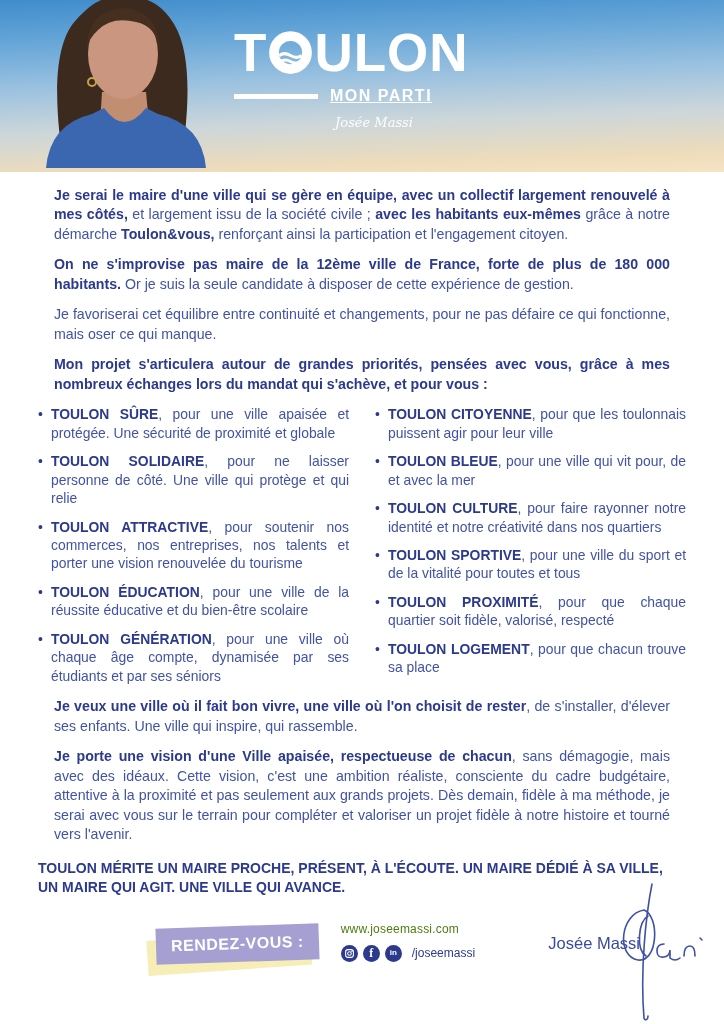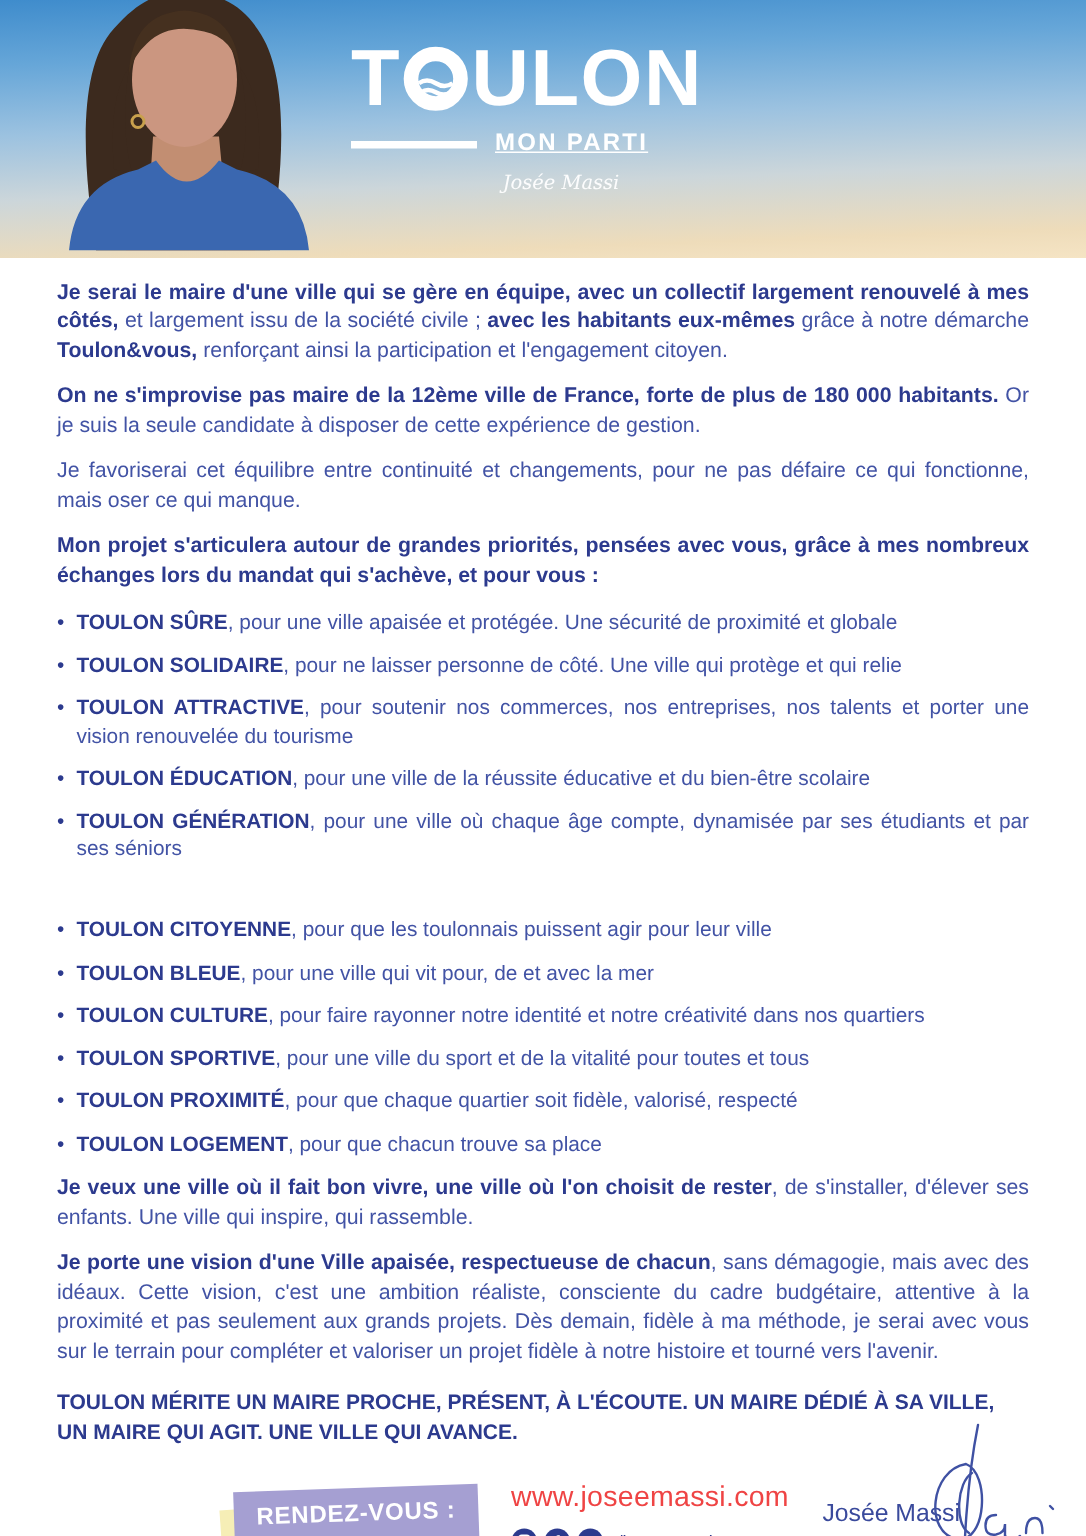--- a/index.html
+++ b/index.html
@@ -19,36 +19,36 @@
   .logo-title { display:flex; align-items:center; font-size:53px; font-weight:700; letter-spacing:1px; line-height:1; }
   .logo-title > span { display:block; }
   .logo-o { width:45px; height:45px; display:block; margin:0 1px; }
   .logo-o svg { width:100%; height:100%; display:block; }
   .logo-sub { display:flex; align-items:center; margin-top:9px; font-size:16px; font-weight:700; letter-spacing:1.5px; line-height:1;text-decoration:underline; }
   .logo-line { flex:0 0 84px; height:5px; background:#fff; margin-right:12px; }
   .logo-sign { margin-top:11px; text-align:center; font-family:"DejaVu Serif", serif; font-style:italic; font-size:13px; opacity:.95; }
 
   
   .content { padding:14px 38px 0; color:#4253a5; }
-  .para { font-size:14.2px; line-height:1.37; text-align:justify; margin:0 0 11px; }
+  .para { font-size:14.2px; line-height:1.37; text-align:justify; margin:0 16px 11px; }
   .para strong, .priorities strong, .final { color:#2c3a8e; }
-  .columns { display:flex; gap:26px; margin:4px 0 2px;flex-direction:column; }
+  .columns { display:flex; gap:26px; margin:4px 0 2px; }
   .col { flex:1; min-width:0; }
   .priorities { list-style:none; margin:0; padding:0; font-size:13.9px; line-height:1.33; }
   .priorities li { position:relative; padding-left:13px; margin-bottom:10px; text-align:justify; }
   .priorities li::before { content:"•"; position:absolute; left:0; top:0; color:#2c3a8e; }
   .final { font-weight:700; font-size:14px; line-height:1.4; text-align:left; margin:14px 0 0; }
 
   
   .footer { display:flex; align-items:flex-start; margin-top:14px; padding:0 26px 0 156px; }
   .cta { position:relative; margin-top:14px; transform:rotate(-2deg); cursor:pointer; }
   .cta::before { content:""; position:absolute; left:-9px; top:9px; right:8px; bottom:-8px; background:#f6eeb6; transform:rotate(-2deg); }
   .cta-label { position:relative; display:block; background:#a59fd2; color:#fff; font-weight:700; font-size:16px; letter-spacing:.5px; padding:9px 15px; }
   .web { margin:10px 0 0 22px; }
-  .web-url { color:#ef4444; font-size:19px; letter-spacing:.2px; cursor:pointer; }
+  .web-url { color:#4d7c0f; font-size:12px; letter-spacing:.2px; cursor:pointer; }
   .socials { display:flex; align-items:center; gap:5px; margin-top:9px; }
   .icon-circle { width:17px; height:17px; border-radius:50%; background:#2c3a8e; color:#fff; display:flex; align-items:center; justify-content:center; font-size:10px; font-weight:700; cursor:pointer; }
   .icon-circle svg { display:block; }
   .fb-glyph { font-family:"Liberation Serif", serif; font-size:12px; line-height:1; }
   .in-glyph { font-size:8px; line-height:1; }
   .handle { color:#2c3a8e; font-size:12px; margin-left:5px; cursor:pointer; }
   .sig { position:relative; margin-left:auto; padding-right:58px; }
   .sig-name { color:#3a4a9c; font-size:16.5px; margin-top:22px; white-space:nowrap; }
   .sig-draw { position:absolute; right:-14px; top:-32px; }
 </style>

